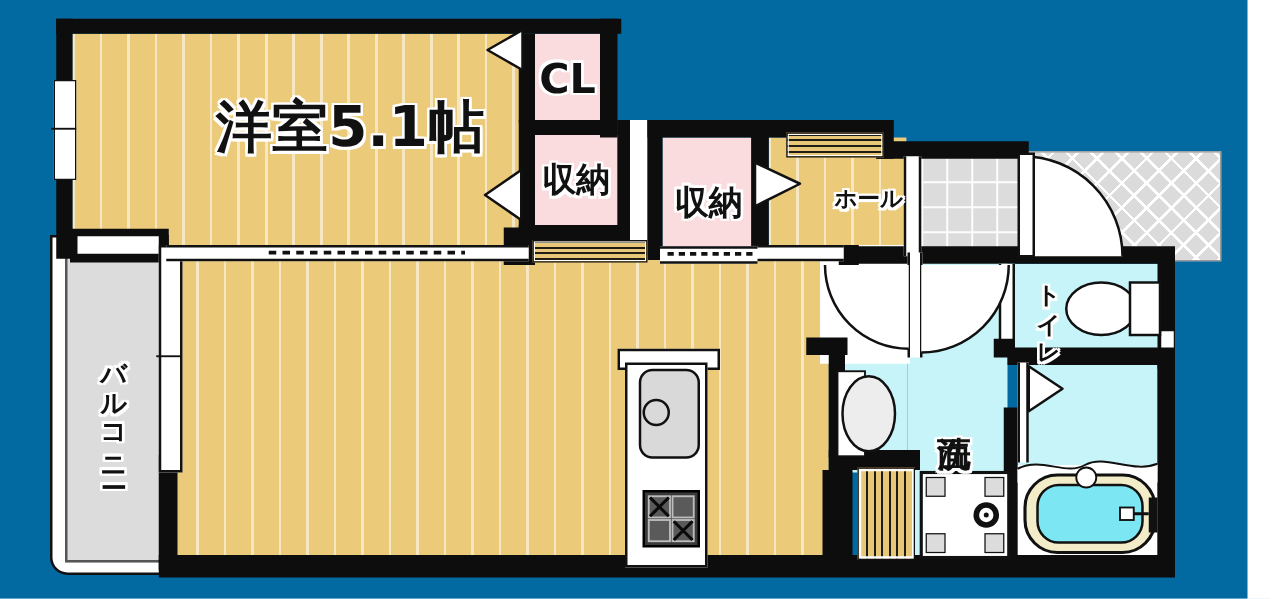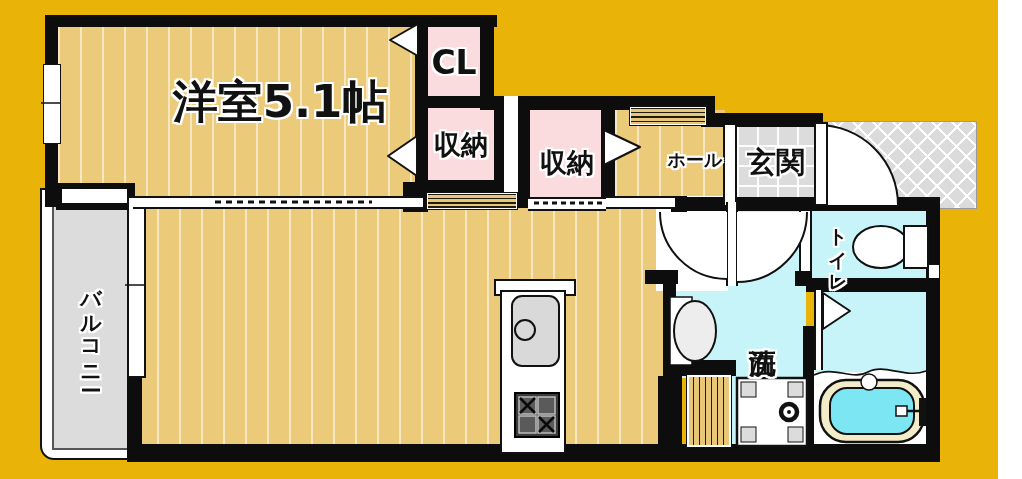--- a/index.html
+++ b/index.html
@@ -1,16 +1,16 @@
 <!DOCTYPE html>
 <html><head>
 <meta charset="utf-8">
 <style>
   html,body{margin:0;padding:0;background:#ffffff;}
-  #plan{position:relative;width:998px;height:479px;background:#eab308;overflow:hidden;
+  #plan{position:relative;width:998px;height:479px;background:#0369a1;overflow:hidden;
         font-family:"DejaVu Sans","Liberation Sans",sans-serif;}
   .abs{position:absolute;}
   .wall{position:absolute;background:#0d0d0d;}
   .floor-v{background-color:#EBCA79;
     background-image:repeating-linear-gradient(to right, rgba(255,255,255,.55) 0 2px, transparent 2px 22px);}
   .pink{background:#FADBDE;}
   .cyan{background:#C7F4F8;}
   .tile{background-color:#DCDCDC;
     background-image:linear-gradient(to right, rgba(255,255,255,.95) 2px, transparent 2px),
                      linear-gradient(to bottom, rgba(255,255,255,.95) 2px, transparent 2px);
@@ -184,18 +184,17 @@
       <line x1="900" y1="411" x2="919" y2="411" stroke="#111" stroke-width="2.5"></line>
       <rect x="896" y="406" width="11" height="10" fill="#fff" stroke="#111" stroke-width="1.5"></rect>
     </g>
   </svg>
 
   <div class="label" style="left:120px;top:72px;width:320px;height:60px;font-size:45px;">洋室5.1帖</div>
   <div class="label" style="left:424px;top:44px;width:60px;height:38px;font-size:33px;">CL</div>
   <div class="label" style="left:427px;top:128px;width:68px;height:34px;font-size:27px;">収納</div>
   <div class="label" style="left:533px;top:146px;width:68px;height:34px;font-size:27px;">収納</div>
   <div class="label" style="left:640px;top:142px;width:110px;height:36px;font-size:18px;">ホール</div>
-  <div class="label" style="left:740px;top:144px;width:72px;height:36px;font-size:29px;">玄関</div>
   <div class="label vlabel" style="left:822px;top:212px;width:32px;height:74px;font-size:19px;">トイレ</div>
   <div class="label vlabel" style="left:742px;top:290px;width:40px;height:80px;font-size:27px;">洗面</div>
   <div class="label vlabel" style="left:74px;top:248px;width:34px;height:160px;font-size:21px;">バルコニー</div>
 
 </div>
 
 </body></html>

